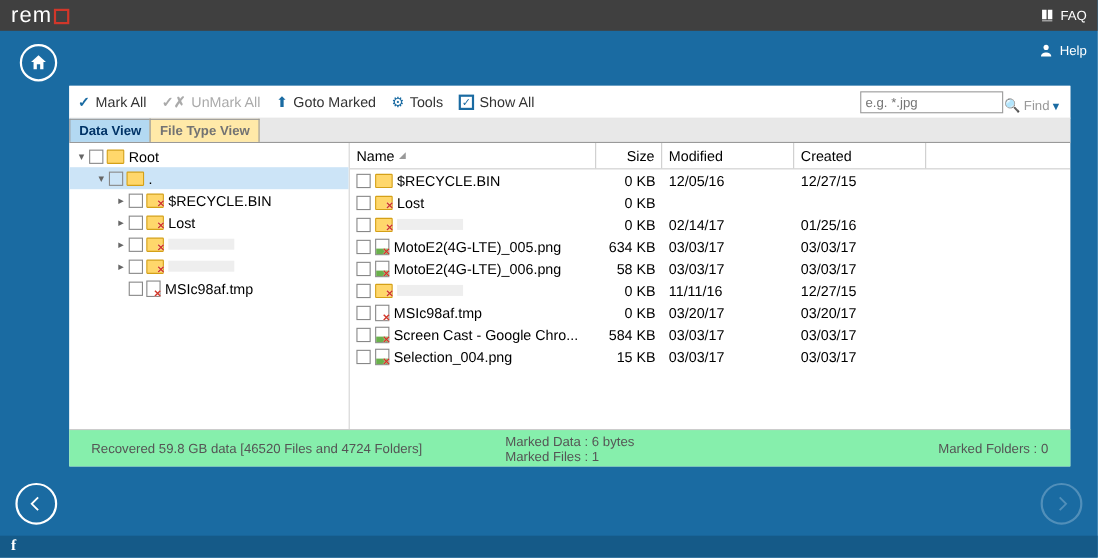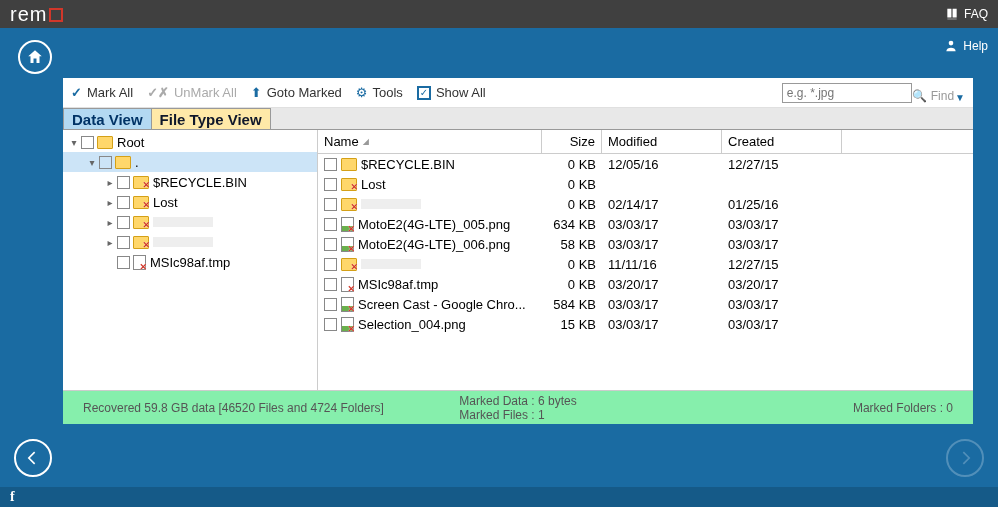--- a/index.html
+++ b/index.html
@@ -21,23 +21,23 @@
 .check-blue { color: #1a6ba2; font-weight: bold; }
 .check-gray { color: #aaa; font-weight: bold; }
 .arrow-blue { color: #1a6ba2; }
 .gear-blue { color: #1a6ba2; }
 .search-box { margin-left: auto; display: flex; align-items: flex-end; gap: 1px; }
 .search-input { width: 130px; height: 20px; border: 1px solid #999; font-size: 12px; padding: 0 4px; color: #999; }
 .find-btn { color: #999; font-size: 12px; cursor: pointer; display: flex; align-items: center; gap: 3px; }
 .dropdown-arrow { color: #1a6ba2; font-size: 10px; }
 
 .tabs { height: 22px; background: #e8e8e8; display: flex; border-bottom: 1px solid #999; }
-.tab { padding: 0 8px; font-size: 15px; line-height: 21px; border: 1px solid #999; border-bottom: none; margin-right: -1px; cursor: pointer; font-weight: bold; }
+.tab { padding: 0 8px; font-size: 12px; line-height: 21px; border: 1px solid #999; border-bottom: none; margin-right: -1px; cursor: pointer; font-weight: bold; }
 .tab.active { background: #b3d9f2; color: #003366; }
-.tab.inactive { background: #ffe9a8; color: #0f172a; }
+.tab.inactive { background: #ffe9a8; color: #737373; }
 
 .content-area { display: flex; flex: 1; overflow: hidden; }
 
 .tree { width: 255px; background: #fff; border-right: 1px solid #ccc; font-size: 13px; overflow: auto; padding-top: 2px; }
 .tree-row { display: flex; align-items: center; height: 20px; padding-left: 4px; white-space: nowrap; cursor: pointer; }
 .tree-row.selected { background: #cce4f7; }
 .tree-toggle { width: 14px; text-align: center; color: #666; font-size: 10px; }
 .tree-check { width: 13px; height: 13px; border: 1px solid #888; margin-right: 3px; }
 .folder-icon { display: inline-flex; width: 16px; height: 13px; margin-right: 4px; align-items: center; justify-content: center; position: relative; }
 .folder-yellow { background: #ffd76b; border: 1px solid #d4a017; border-radius: 1px; }

